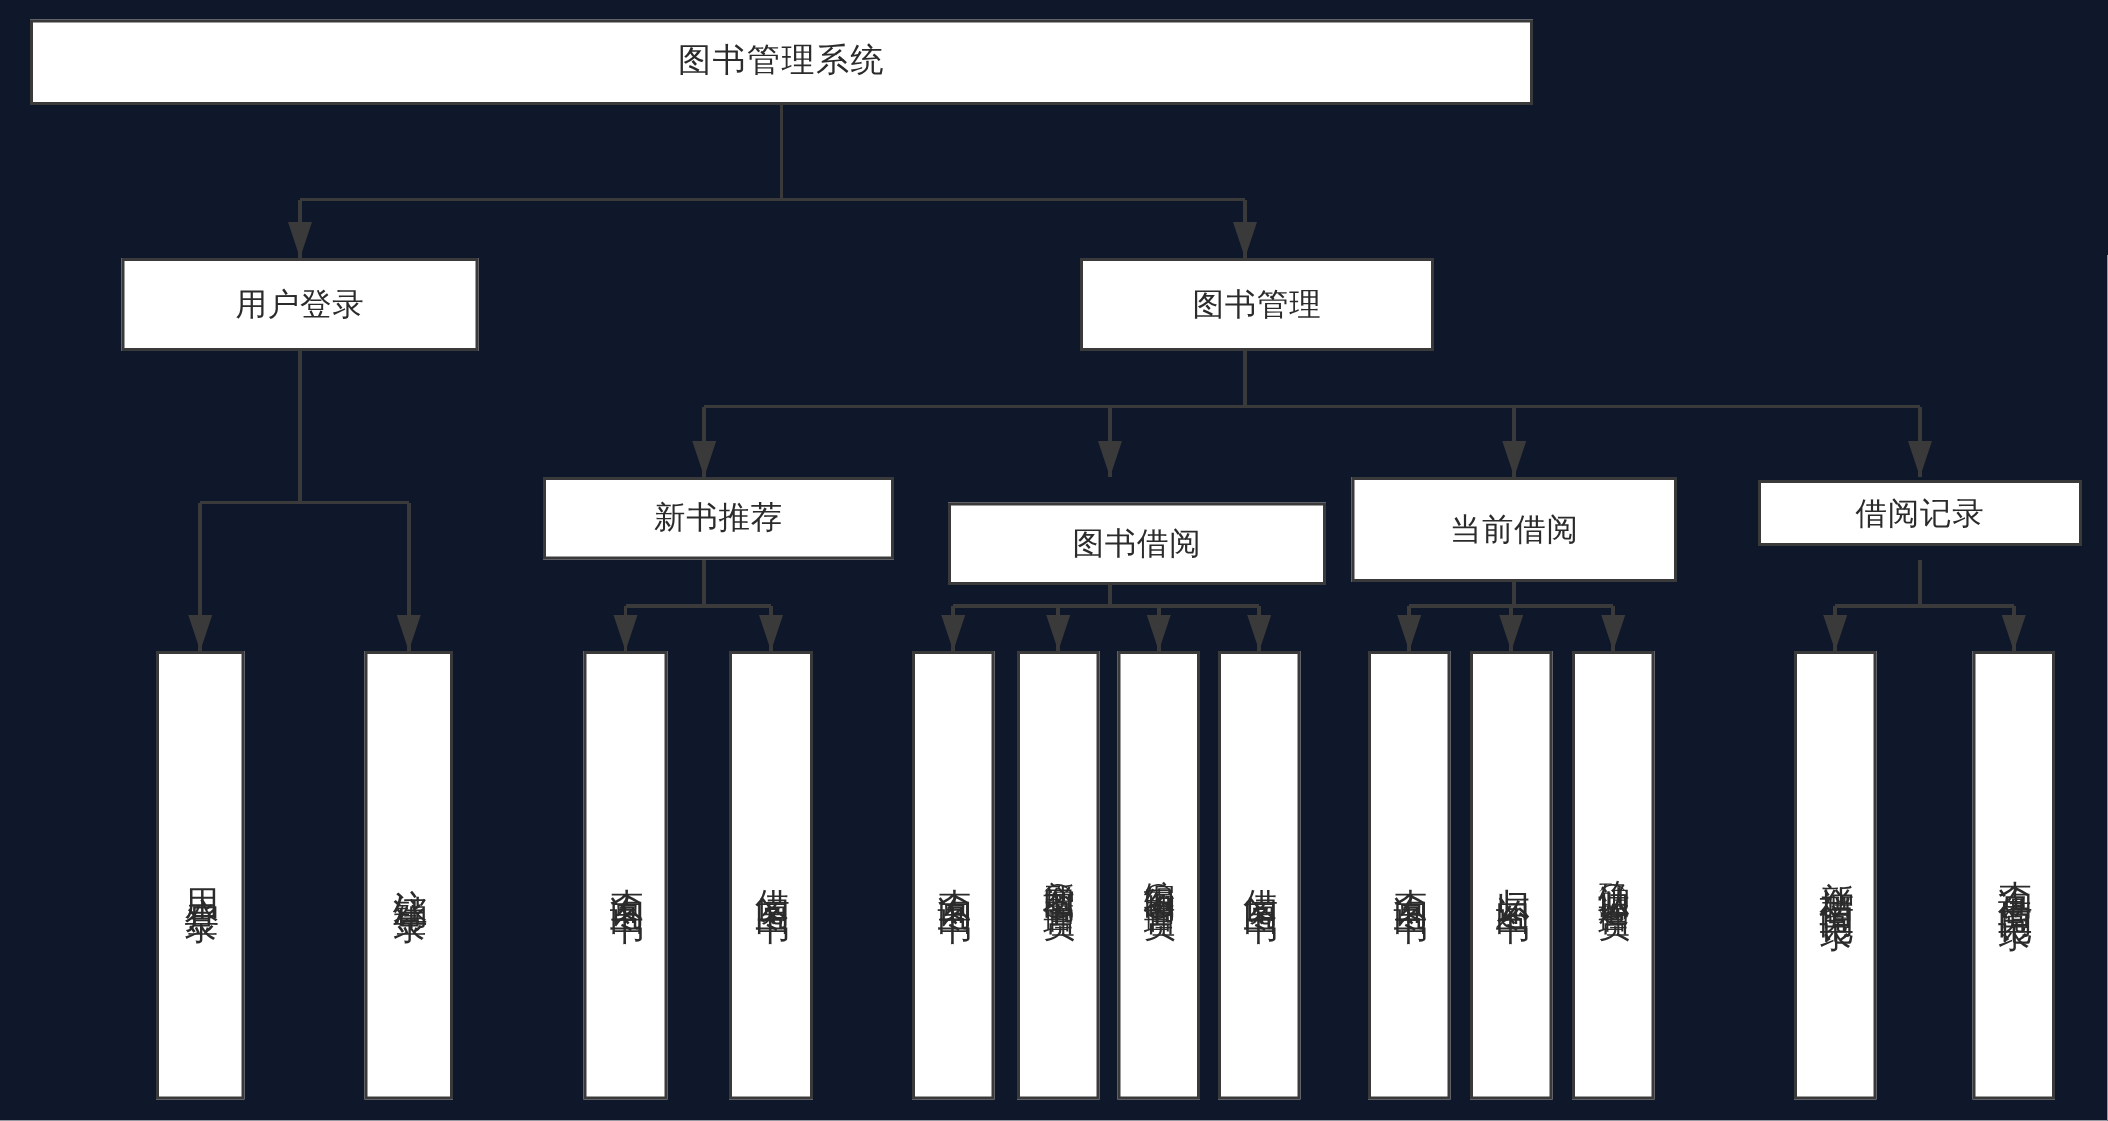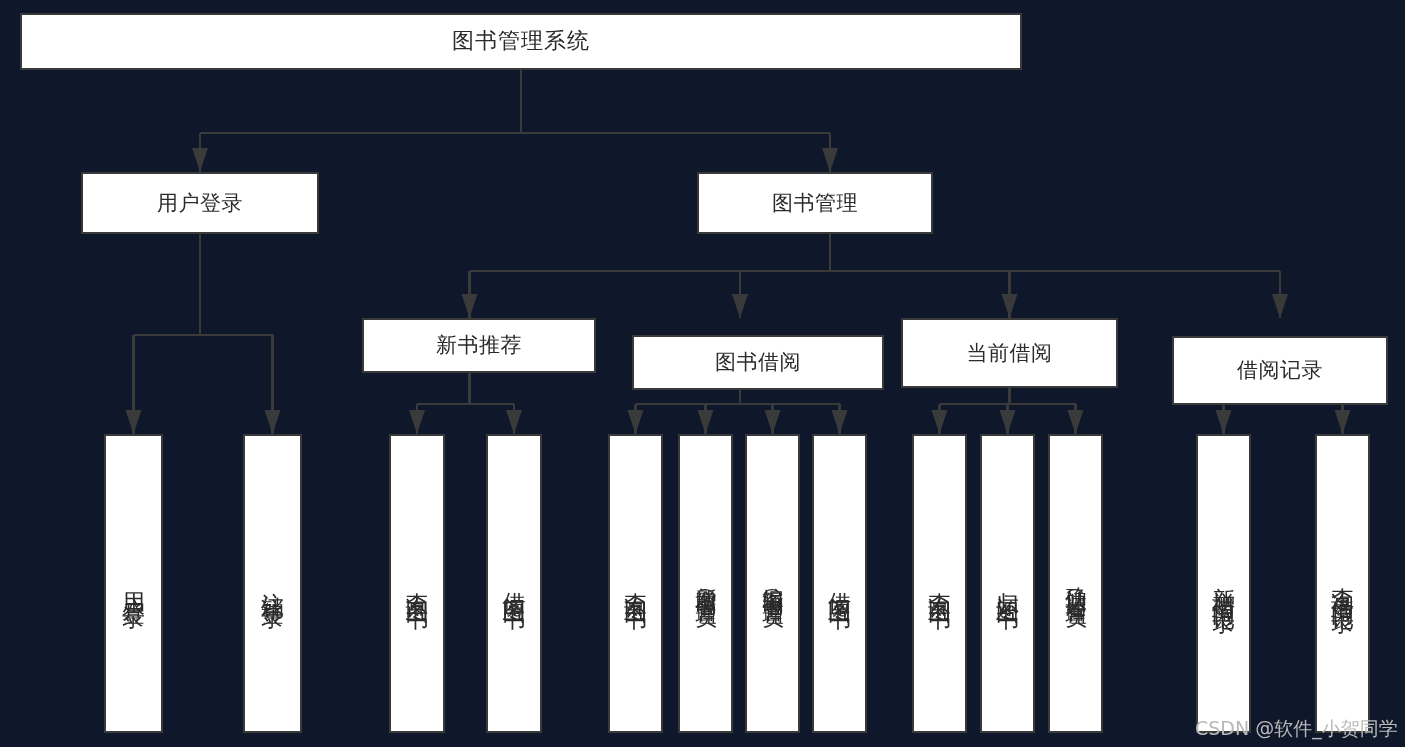--- a/index.html
+++ b/index.html
@@ -131,33 +131,33 @@
       <line x1="1342.5" y1="404" x2="1342.5" y2="434" stroke="#3a3a3a" stroke-width="2.5" shape-rendering="crispEdges"></line>
       <polygon points="1334.5,410 1350.5,410 1342.5,434" fill="#3a3a3a"></polygon>
     </svg>
   <div id="node-layer">
       <div class="node horiz root" style="left: 20px; top: 13px; width: 1002px; height: 57px;">
         <span class="lbl">图书管理系统</span>
       </div>
       <div class="node horiz" style="left: 81px; top: 172px; width: 238px; height: 62px;">
         <span class="lbl">用户登录</span>
       </div>
-      <div class="node horiz" style="left: 697px; top: 172px; width: 236px; height: 62px;">
+      <div class="node horiz" style="left: 720px; top: 172px; width: 236px; height: 62px;">
         <span class="lbl">图书管理</span>
       </div>
       <div class="node horiz" style="left: 362px; top: 318px; width: 234px; height: 55px;">
         <span class="lbl">新书推荐</span>
       </div>
       <div class="node horiz" style="left: 632px; top: 335px; width: 252px; height: 55px;">
         <span class="lbl">图书借阅</span>
       </div>
       <div class="node horiz" style="left: 901px; top: 318px; width: 217px; height: 70px;">
         <span class="lbl">当前借阅</span>
       </div>
-      <div class="node horiz" style="left: 1172px; top: 336px; width: 216px; height: 69px;">
+      <div class="node horiz" style="left: 1172px; top: 320px; width: 216px; height: 44px;">
         <span class="lbl">借阅记录</span>
       </div>
       <div class="node vert" style="left: 104px; top: 434px; width: 59px; height: 299px;">
         <span class="lbl">用户登录</span>
       </div>
       <div class="node vert" style="left: 243px; top: 434px; width: 59px; height: 299px;">
         <span class="lbl">注销登录</span>
       </div>
       <div class="node vert" style="left: 389px; top: 434px; width: 56px; height: 299px;">
         <span class="lbl">查询图书</span>
@@ -186,14 +186,13 @@
       <div class="node vert narrow" style="left: 1048px; top: 434px; width: 55px; height: 299px;">
         <span class="lbl">确认归还（管理员）</span>
       </div>
       <div class="node vert" style="left: 1196px; top: 434px; width: 55px; height: 299px;">
         <span class="lbl">新增借阅记录</span>
       </div>
       <div class="node vert" style="left: 1315px; top: 434px; width: 55px; height: 299px;">
         <span class="lbl">查询借阅记录</span>
       </div>
     </div>
-  <div class="watermark" style="left: 1195px; top: 716px; color: rgb(185, 185, 185);">CSDN @软件_小贺同学</div>
 </div>
 
 </body></html>

